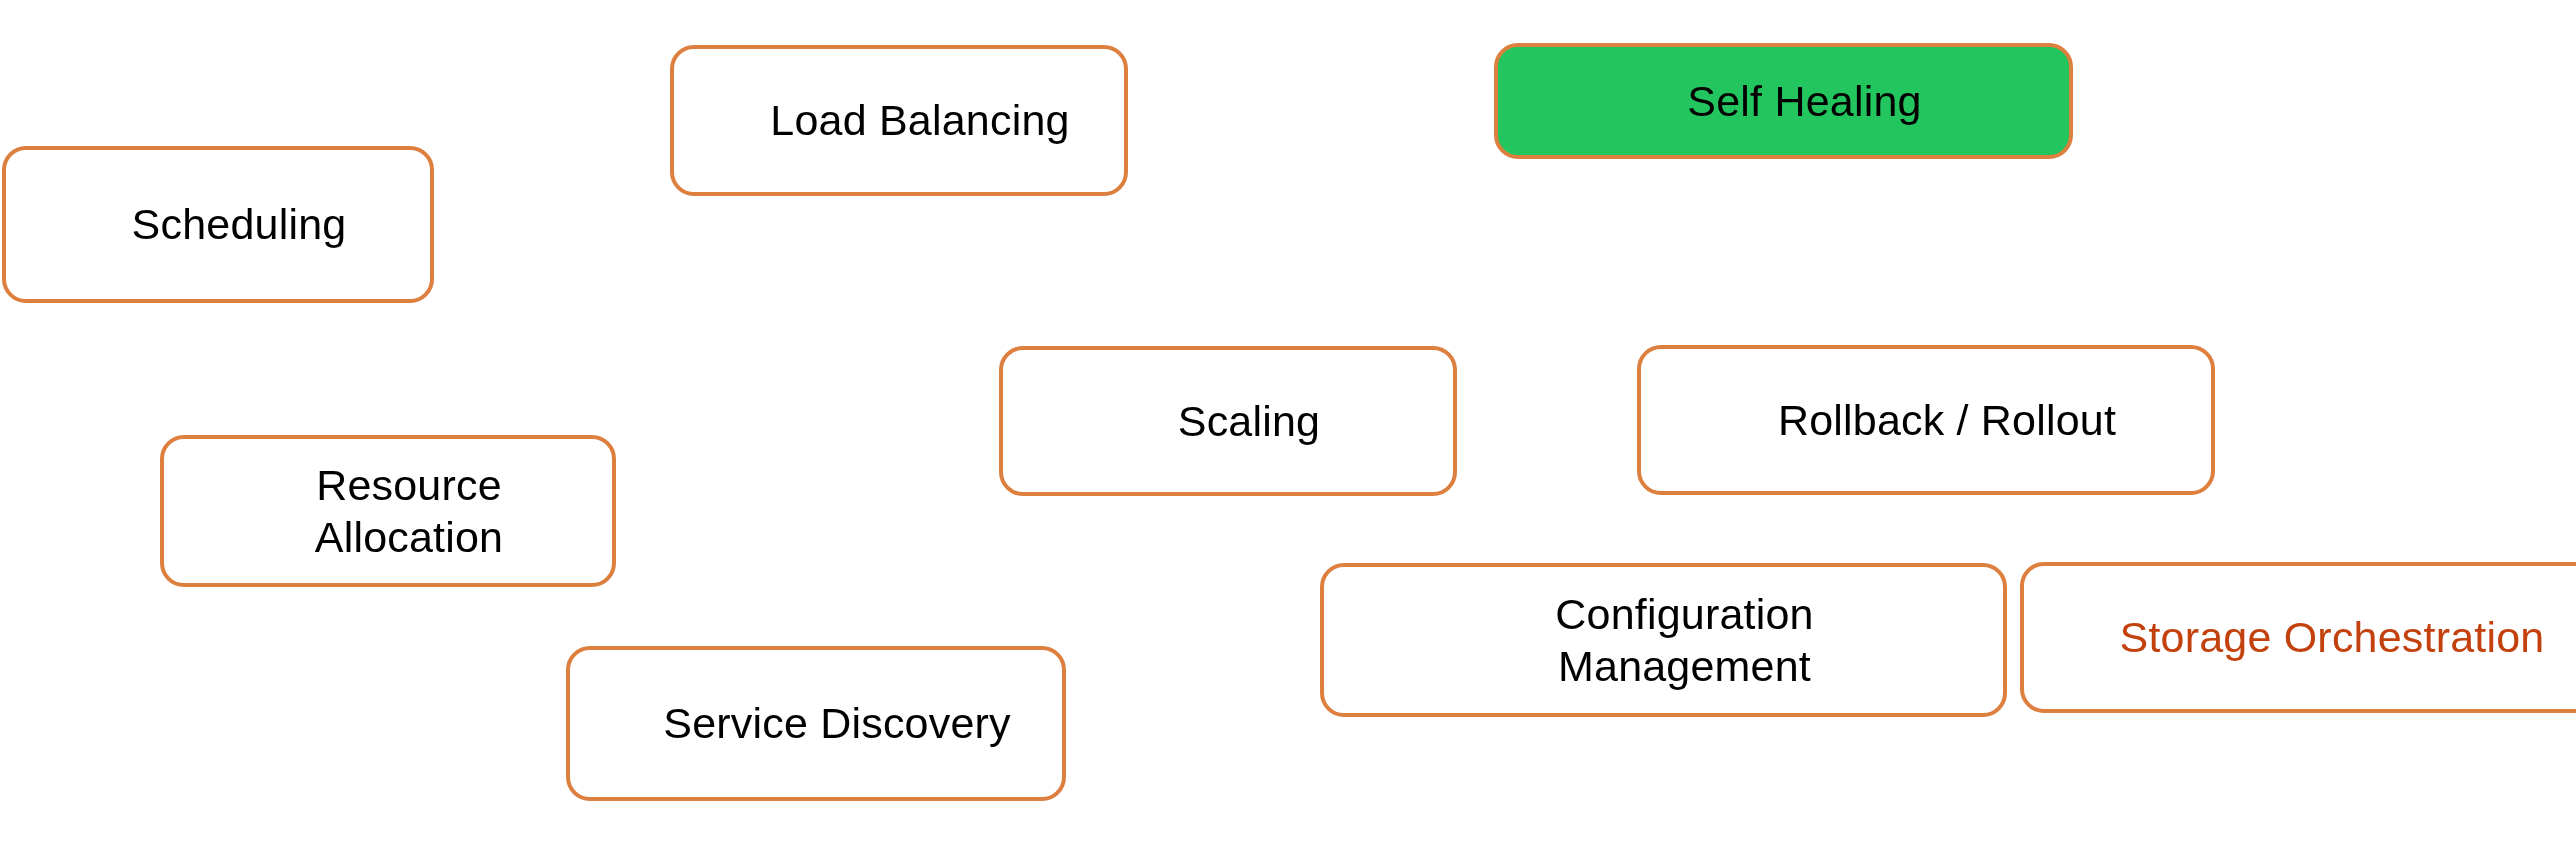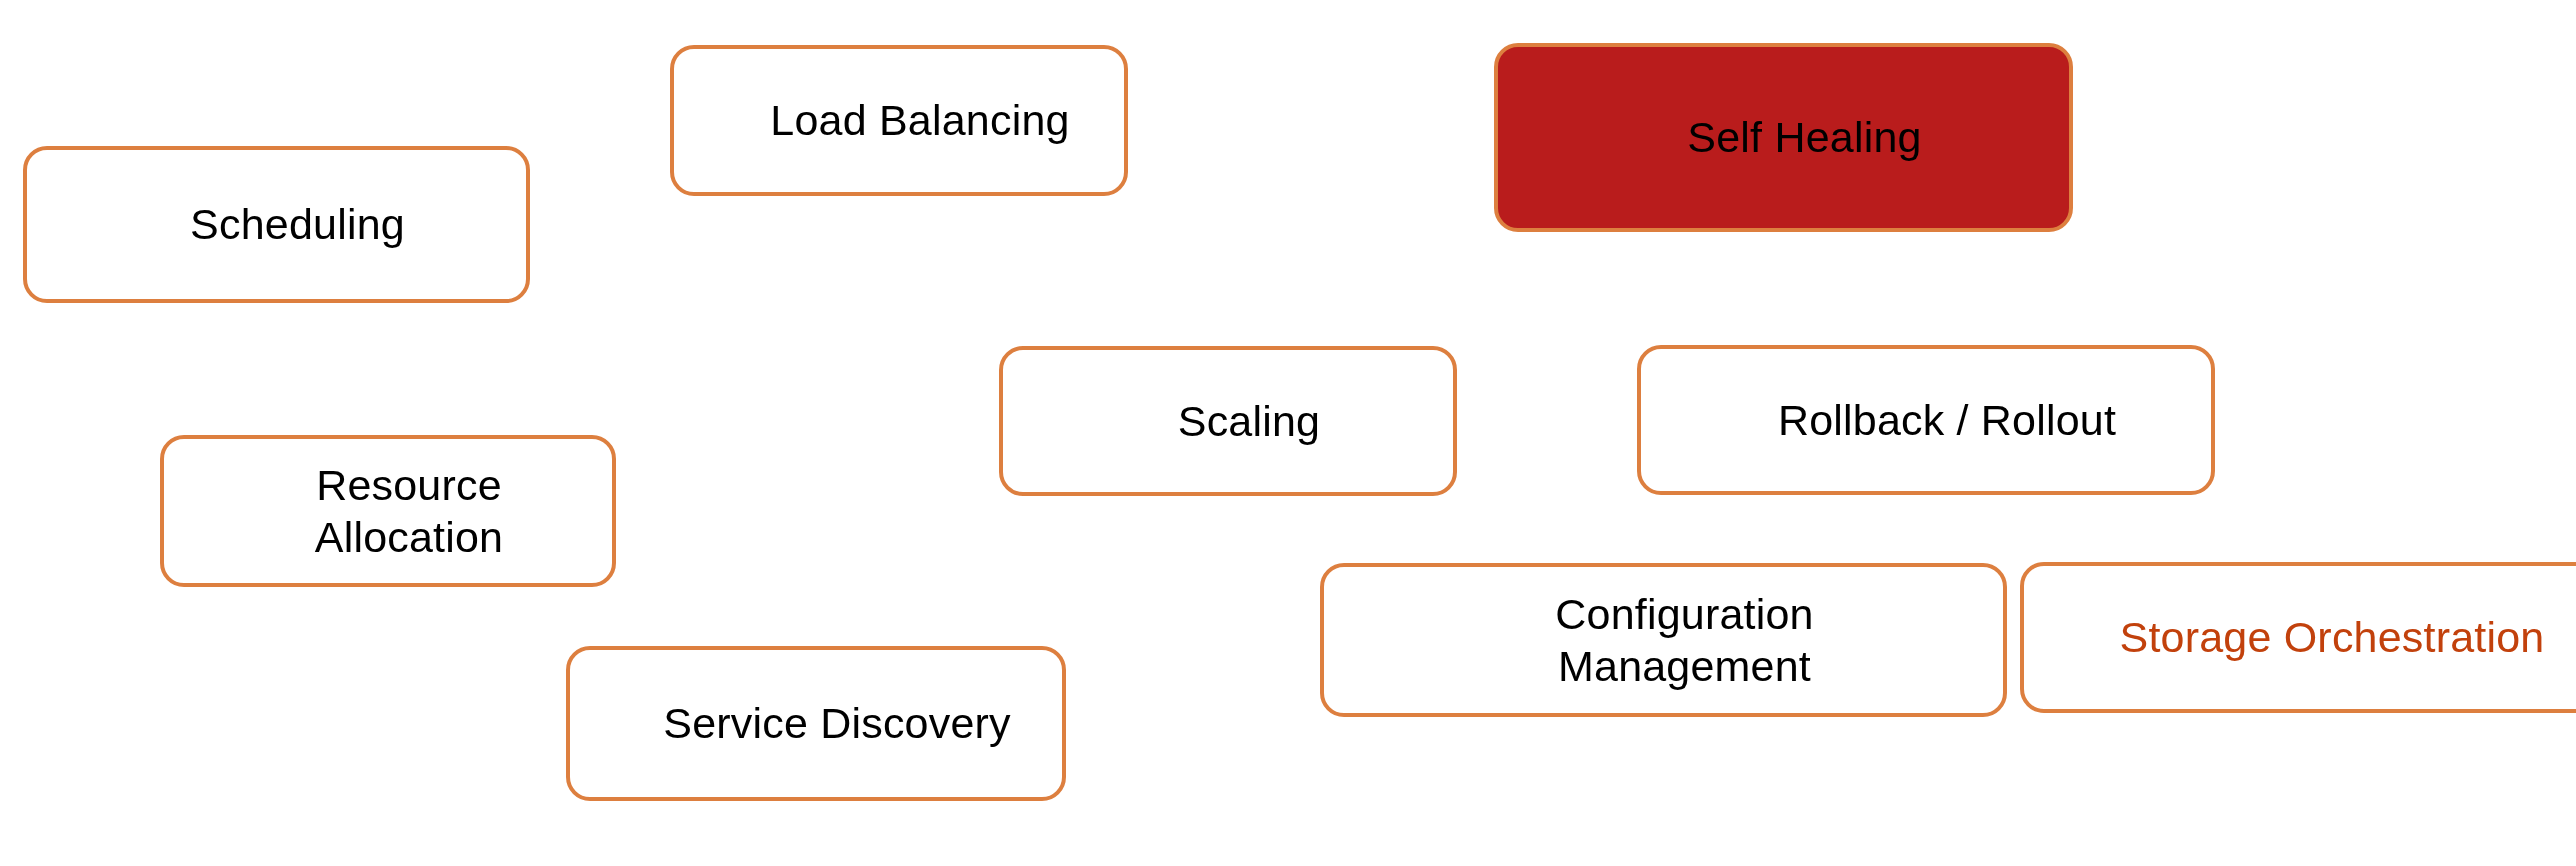--- a/index.html
+++ b/index.html
@@ -38,27 +38,27 @@
     font-weight: 400;
     letter-spacing: 0.2px;
     white-space: pre-line;
     padding: 0 13px;
   }
 </style>
 </head>
 <body>
 
 <div id="canvas" style="background: rgb(255, 255, 255);">
-    <div class="node" style="left: 23px; top: 146px; width: 507px; height: 157px; border-color: rgb(221, 127, 63); background: rgb(255, 255, 255);">
+    <div class="node" style="left: 2px; top: 146px; width: 432px; height: 157px; border-color: rgb(221, 127, 63); background: rgb(255, 255, 255);">
       <span class="node-label" style="color: rgb(0, 0, 0);">Scheduling</span>
     </div>
     <div class="node" style="left: 670px; top: 45px; width: 458px; height: 151px; border-color: rgb(221, 127, 63); background: rgb(255, 255, 255);">
       <span class="node-label" style="color: rgb(0, 0, 0);">Load Balancing</span>
     </div>
-    <div class="node" style="left: 1494px; top: 43px; width: 579px; height: 189px; border-color: rgb(221, 127, 63); background: #b91c1c; text-align: center;">
+    <div class="node" style="left: 1494px; top: 43px; width: 579px; height: 116px; border-color: rgb(221, 127, 63); background: #22c55e; text-align: center;">
       <span class="node-label" style="color: rgb(0, 0, 0);">Self Healing</span>
     </div>
     <div class="node" style="left: 160px; top: 435px; width: 456px; height: 152px; border-color: rgb(221, 127, 63); background: rgb(255, 255, 255); justify-content: center;">
       <span class="node-label" style="color: rgb(0, 0, 0);">Resource
 Allocation</span>
     </div>
     <div class="node" style="left: 1637px; top: 345px; width: 578px; height: 150px; border-color: rgb(221, 127, 63); background: rgb(255, 255, 255);">
       <span class="node-label" style="color: rgb(0, 0, 0);">Rollback / Rollout</span>
     </div>
     <div class="node" style="left: 999px; top: 346px; width: 458px; height: 150px; border-color: rgb(221, 127, 63); background: rgb(255, 255, 255);">

